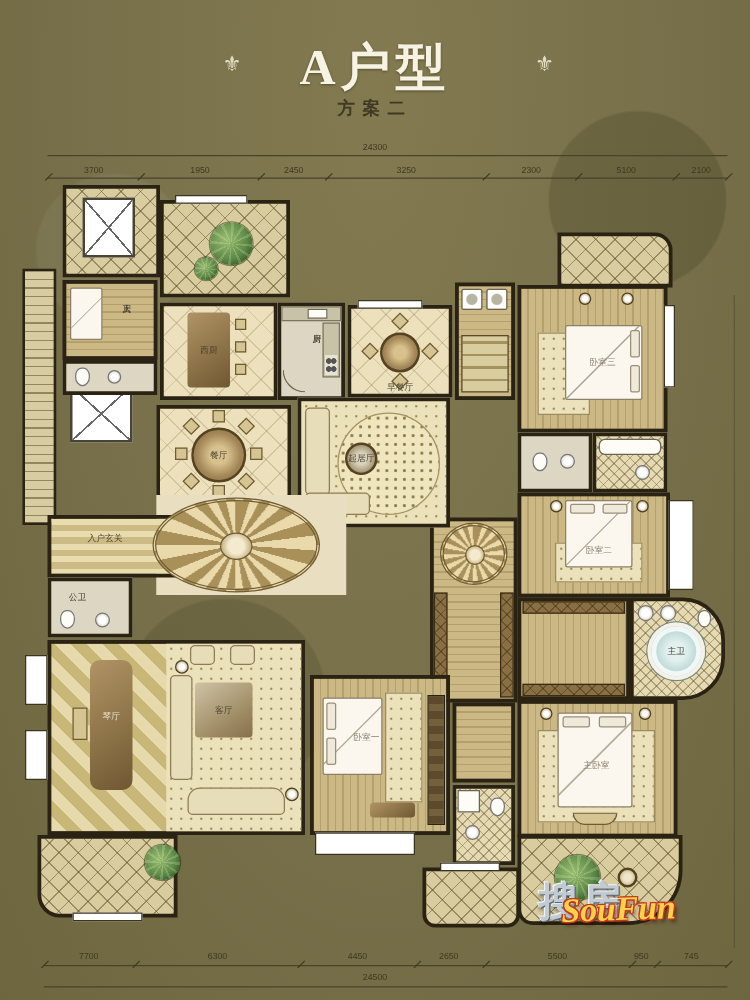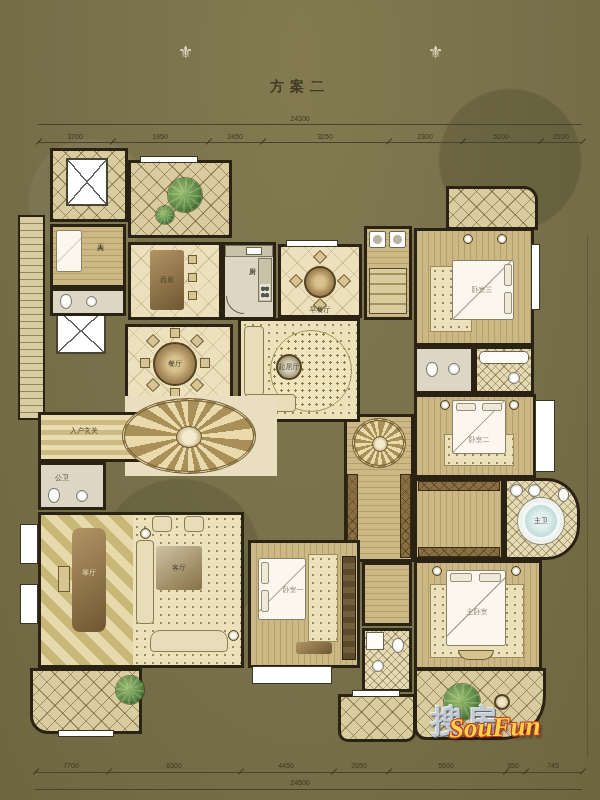--- a/index.html
+++ b/index.html
@@ -94,20 +94,21 @@
   .wm-url{font-size:11px;font-weight:bold;color:#e8650d;
       text-shadow:-1px 0 0 #ffe9a8,1px 0 0 #ffe9a8,0 -1px 0 #ffe9a8,0 1px 0 #ffe9a8;}
   .wm-strip{background:rgba(233,220,186,.85);border:1px solid #b49c66;border-radius:3px;}
 </style>
 </head>
 <body>
 
 <div id="stage">
 
   <span class="abs ornament" style="left:178px;top:42px;">⚜</span>
+  <div class="abs title" style="left:0;top:26px;width:600px;text-align:center;">A户型</div>
   <span class="abs ornament" style="left:428px;top:42px;">⚜</span>
   <div class="abs subtitle" style="left:0;top:78px;width:600px;text-align:center;">方案二</div>
 
   <div class="abs dimline" style="left:38px;top:124px;width:544px;"></div>
   <span class="abs dimtxt" style="left:300px;top:115px;">24300</span>
   <div class="abs dimline" style="left:38px;top:142px;width:544px;"></div>
   <div class="abs tick" style="left:35px;top:141px;"></div>
   <div class="abs tick" style="left:109px;top:141px;"></div>
   <div class="abs tick" style="left:205px;top:141px;"></div>
   <div class="abs tick" style="left:259px;top:141px;"></div>

